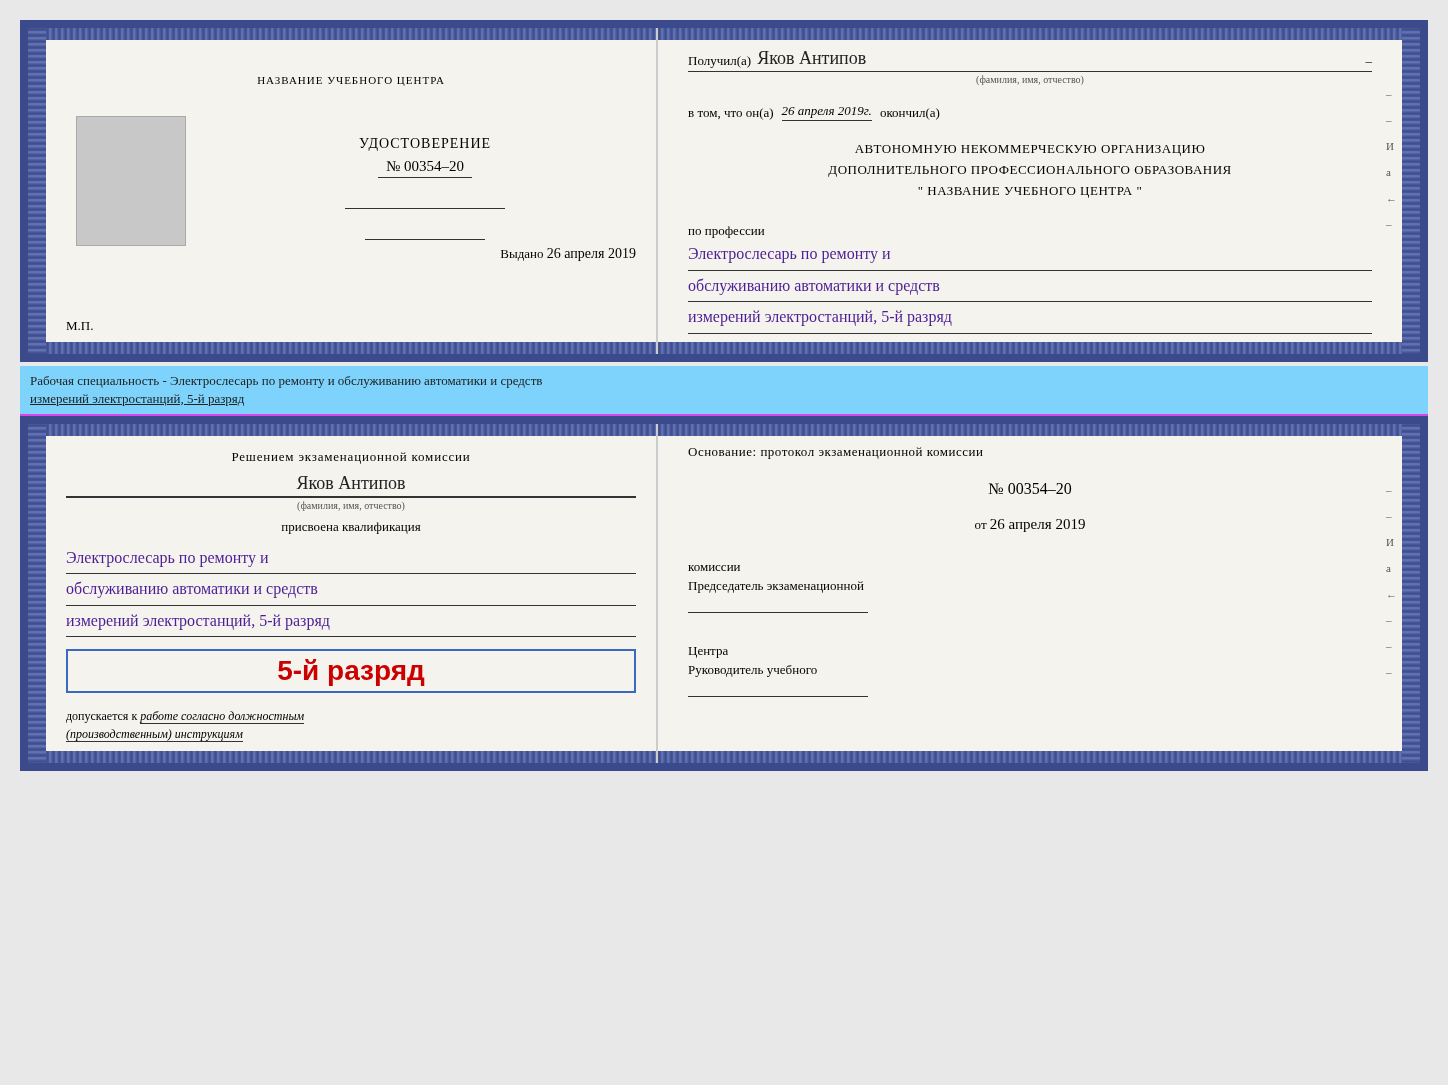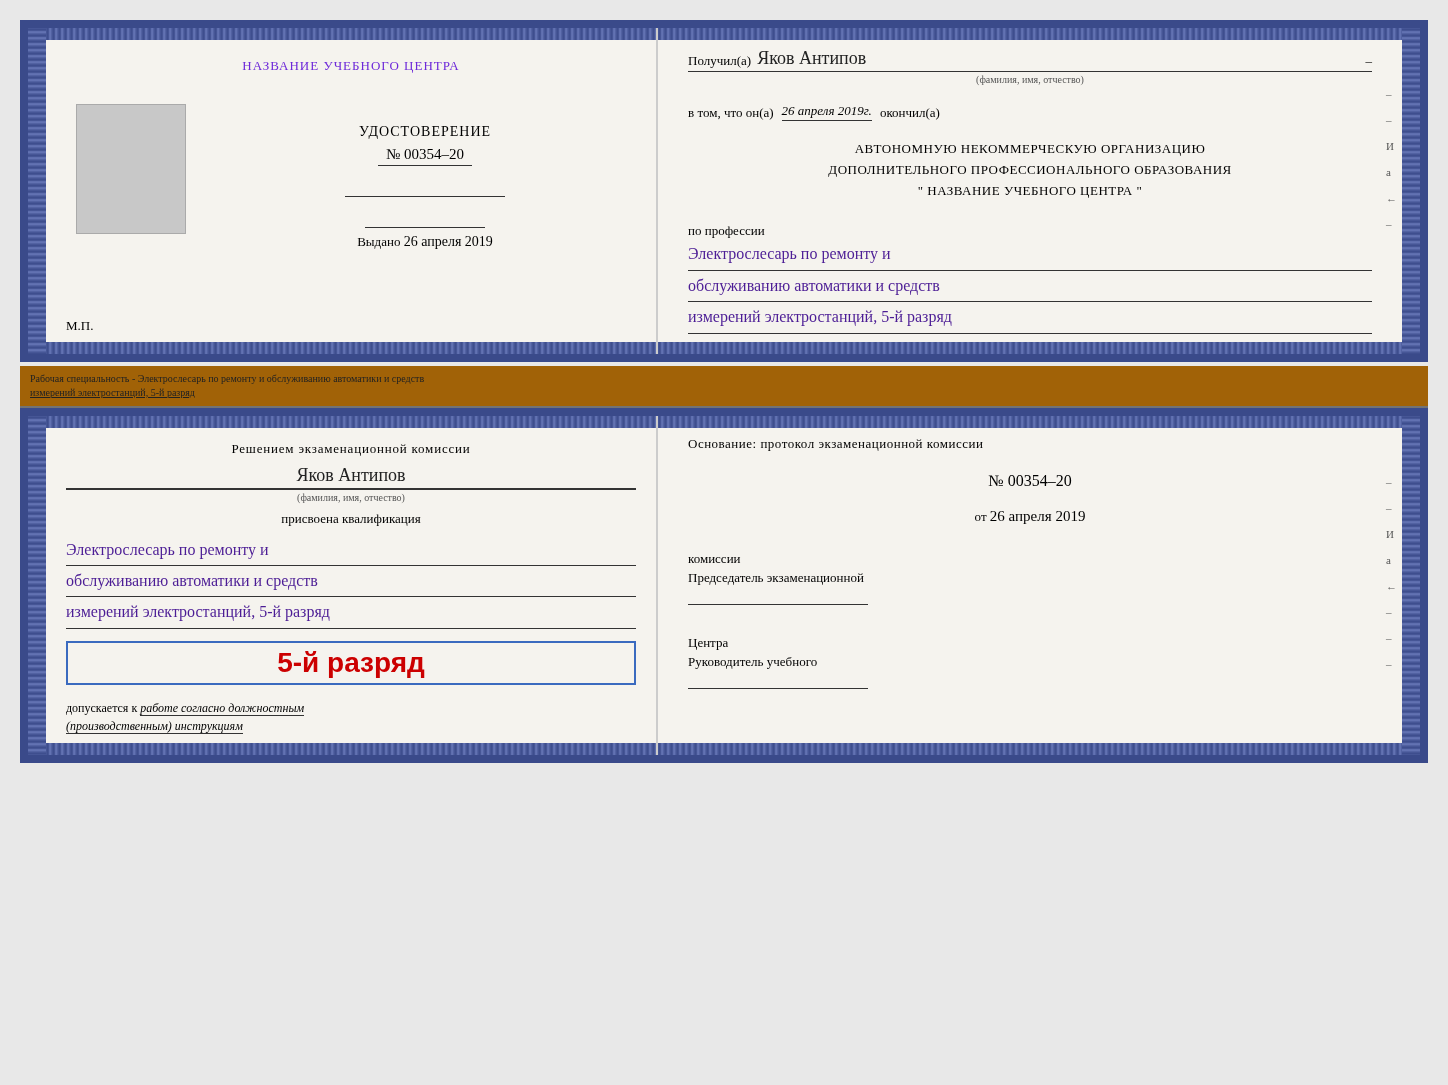--- a/index.html
+++ b/index.html
@@ -61,25 +61,26 @@
     .top-right-page {
       flex: 1.2;
       padding: 20px 30px 20px 30px;
       display: flex;
       flex-direction: column;
       gap: 18px;
       position: relative;
     }
 
     .center-title {
-      font-size: 13px;
+      font-size: 11px;
       letter-spacing: 1px;
       text-align: center;
-      color: #6d28d9;
+      color: #000000;
       margin-bottom: 20px;
+      margin-top: 16px;
     }
 
     .photo-placeholder {
       width: 110px;
       height: 130px;
       background: #c8c8c8;
       border: 1px solid #aaa;
       margin: 10px 0 20px 0;
       align-self: flex-start;
       margin-left: 10px;
@@ -105,21 +106,21 @@
     }
 
     .signature-line-left {
       width: 160px;
       border-bottom: 1px solid #333;
       margin: 30px auto 6px auto;
     }
 
     .vydano-line {
       font-size: 13px;
-      text-align: center;
+      text-align: right;
       margin-top: 6px;
     }
 
     .mp-line {
       position: absolute;
       bottom: 20px;
       left: 20px;
       font-size: 13px;
     }
 
@@ -155,25 +156,25 @@
       top: 60px;
       display: flex;
       flex-direction: column;
       gap: 14px;
       font-size: 11px;
       color: #555;
     }
 
     
     .middle-text {
-      font-size: 10px;
+      font-size: 13px;
       color: #222;
       padding: 6px 10px;
-      background: #a16207;
-      border-bottom: 2px solid #737373;
+      background: #7dd3fc;
+      border-bottom: 2px solid #d946ef;
       line-height: 1.4;
     }
 
     
     .bottom-document {
       display: flex;
       border: 8px solid #3a4a8a;
       background: #f5f3ee;
       margin-top: 0;
       position: relative;

